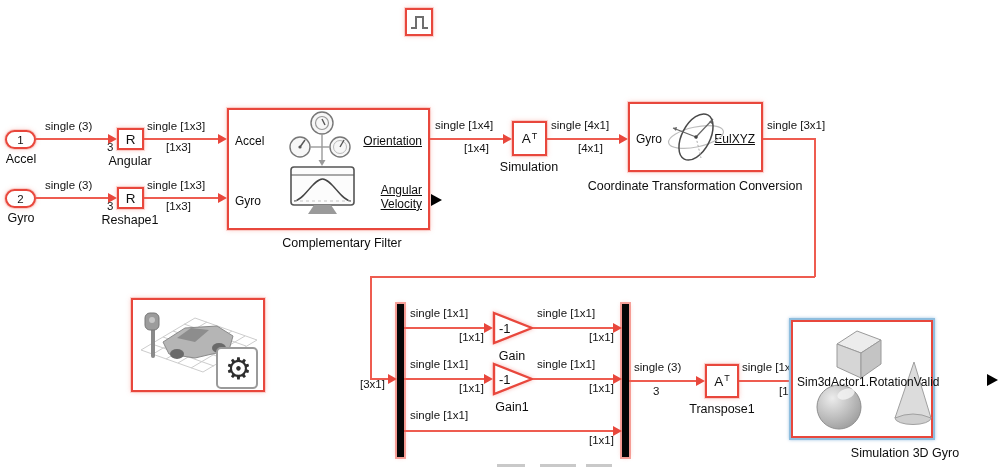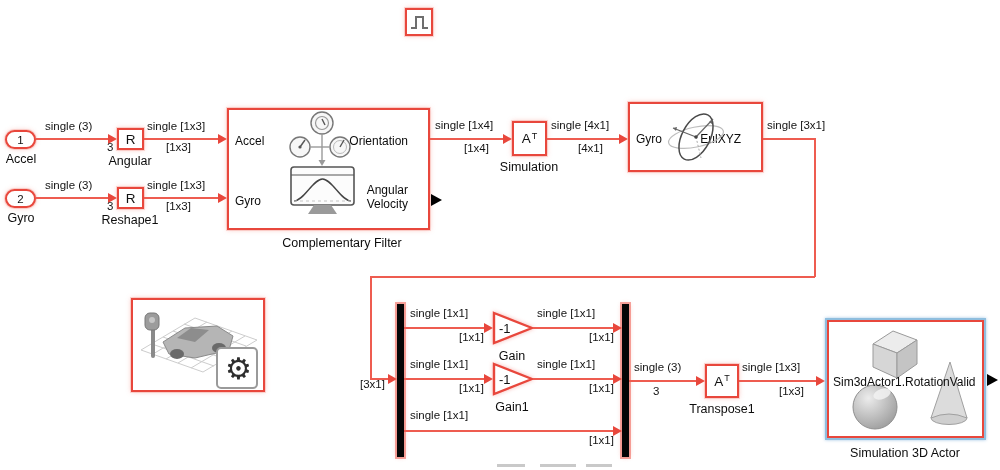--- a/index.html
+++ b/index.html
@@ -34,21 +34,21 @@
     position:absolute;width:0;height:0;
     border-left:11px solid #000;
     border-top:6.5px solid transparent;border-bottom:6.5px solid transparent;
   }
   .siglabel{position:absolute;font-size:11.5px;white-space:nowrap;color:#141414;}
   .blklabel{
     position:absolute;font-size:12.5px;white-space:nowrap;color:#0d0d0d;
     transform:translateX(-50%);text-align:center;
   }
   .portlabel{position:absolute;font-size:12px;color:#0d0d0d;white-space:nowrap;}
-  .portlabel.right{right:20px;text-align:right;}
+  .portlabel.right{right:6px;text-align:right;text-decoration:underline;}
   .glyph{
     position:absolute;inset:0;display:flex;align-items:center;justify-content:center;
     font-size:13.5px;color:#111;
   }
   .glyph sup{font-size:9px;line-height:0;margin-left:1px;transform:translateY(-3px);}
   .gainwrap{position:absolute;filter:drop-shadow(0 0 2px rgba(240,100,90,.45));}
   .actor-inner{
     position:absolute;inset:0;border:2px solid var(--highlight-red,#e8473c);background:#fff;
   }
   .clip-frag{position:absolute;background:#c9c9c9;}
@@ -160,20 +160,21 @@
       <ellipse cx="33" cy="31" rx="28" ry="10" transform="rotate(-12 33 31)" fill="none" stroke="#bdbdbd" stroke-width="1.2"></ellipse>
       <ellipse cx="33" cy="31" rx="14" ry="25" transform="rotate(28 33 31)" fill="none" stroke="#4a4a4a" stroke-width="1.5"></ellipse>
       <line x1="33" y1="31" x2="50" y2="13" stroke="#666" stroke-width="1.2"></line>
       <polygon points="50,13 46,16 49,18" fill="#666"></polygon>
       <line x1="33" y1="31" x2="10" y2="22" stroke="#666" stroke-width="1.2"></line>
       <polygon points="10,22 14,21 13,25" fill="#666"></polygon>
       <line x1="33" y1="31" x2="38" y2="52" stroke="#aaa" stroke-width="1" stroke-dasharray="2,2"></line>
       <circle cx="33" cy="31" r="1.8" fill="#444"></circle>
     </svg>
   </div>
+  <div class="blklabel" style="left:695px;top:179px">Coordinate Transformation Conversion</div>
 
   <div class="line-h" style="left:763px;top:138px;width:52px"></div>
   <div class="line-v" style="left:814px;top:138px;height:139px"></div>
   <div class="line-h" style="left:370px;top:276px;width:445px"></div>
   <div class="line-v" style="left:370px;top:276px;height:103px"></div>
   <div class="line-h" style="left:370px;top:378px;width:19px"></div>
   <div class="arrow-r" style="left:388px;top:374px"></div>
   <div class="siglabel" style="left:767px;top:119px">single [3x1]</div>
   <div class="siglabel" style="left:360px;top:378px">[3x1]</div>
 
@@ -228,21 +229,21 @@
         <sup>T</sup>
       </span>
   </div>
   <div class="blklabel" style="left:722px;top:402px">Transpose1</div>
 
   <div class="line-h" style="left:739px;top:380px;width:77px"></div>
   <div class="arrow-r" style="left:816px;top:376px"></div>
   <div class="siglabel" style="left:742px;top:361px">single [1x3]</div>
   <div class="siglabel" style="left:779px;top:385px">[1x3]</div>
 
-  <div style="position:absolute;left:825px;top:318px;width:161px;height:122px;box-sizing:border-box;border:2px solid var(--actor-blue,#8fbede);box-shadow:0 0 3px rgba(140,185,225,.8)">
+  <div style="position:absolute;left:789px;top:318px;width:146px;height:122px;box-sizing:border-box;border:2px solid var(--actor-blue,#8fbede);box-shadow:0 0 3px rgba(140,185,225,.8)">
     <div class="actor-inner">
       <svg width="153" height="114" style="position:absolute;left:0;top:0">
         <defs>
           <radialGradient id="sph" cx="35%" cy="30%" r="75%">
             <stop offset="0%" stop-color="#ececec"></stop>
               <stop offset="100%" stop-color="#9f9f9f"></stop>
           </radialGradient>
         </defs>
 
         <polygon points="44,22 64,9 88,18 68,31" fill="#ececec" stroke="#9a9a9a" stroke-width="1"></polygon>
@@ -252,21 +253,21 @@
         <circle cx="46" cy="85" r="22" fill="url(#sph)" stroke="#8f8f8f" stroke-width="1"></circle>
         <ellipse cx="53" cy="72" rx="9" ry="5" fill="#f2f2f2" opacity="0.85" transform="rotate(-20 53 72)"></ellipse>
 
         <ellipse cx="120" cy="96" rx="18" ry="6.5" fill="#cfcfcf" stroke="#a0a0a0" stroke-width="1"></ellipse>
         <path d="M102,96 Q120,88 138,96 L121,40 Z" fill="#dcdcdc" stroke="#a0a0a0" stroke-width="1"></path>
       </svg>
       <div class="portlabel" style="left:4px;top:53px">Sim3dActor1.RotationValid</div>
     </div>
   </div>
   <div class="arrow-black" style="left:987px;top:374px"></div>
-  <div class="blklabel" style="left:905px;top:446px">Simulation 3D Actor</div>
+  <div class="blklabel" style="left:905px;top:446px">Simulation 3D Gyro</div>
 
   <div class="block" style="left:131px;top:298px;width:134px;height:94px">
     <svg width="130" height="90" style="position:absolute;left:0;top:0">
 
       <g stroke="#cdcdcd" stroke-width="1" fill="none">
         <line x1="8" y1="50" x2="70" y2="72"></line>
           <line x1="19" y1="44" x2="81" y2="66"></line>
         <line x1="30" y1="37" x2="92" y2="59"></line>
           <line x1="40" y1="31" x2="102" y2="53"></line>
         <line x1="51" y1="24" x2="113" y2="46"></line>

